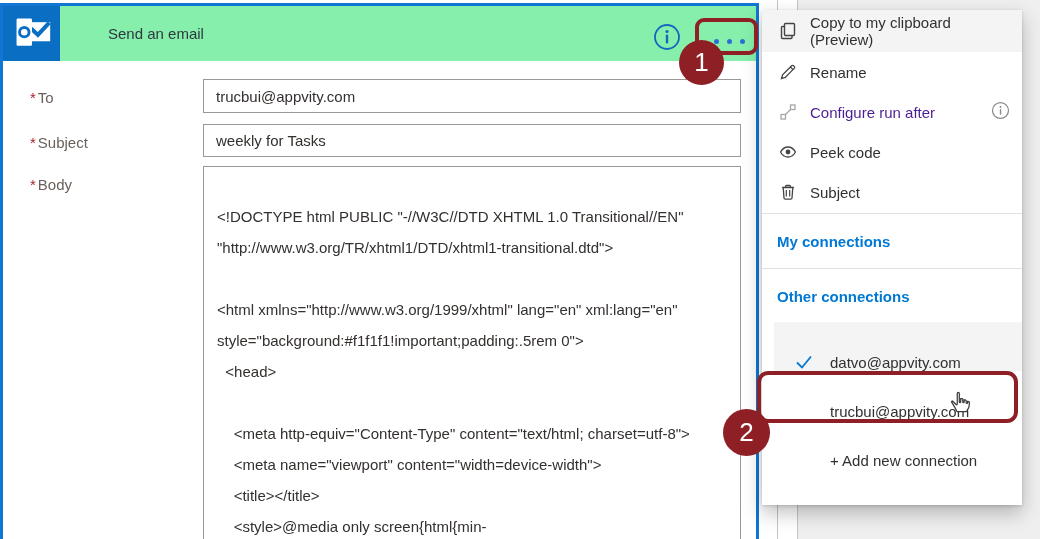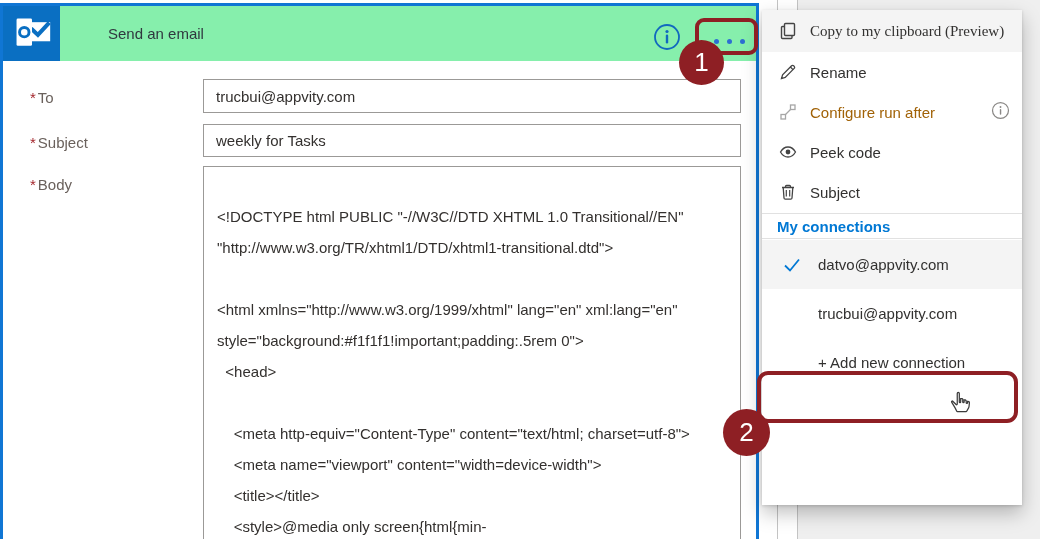--- a/index.html
+++ b/index.html
@@ -30,27 +30,27 @@
              border:1px solid #9b9997;background:#fff;font-family:"Liberation Sans",sans-serif;
              font-size:15px;color:#33302e;padding:0 12px;outline:none;}
   .body-box{position:absolute;left:200px;top:160px;width:538px;height:379px;box-sizing:border-box;
             border:1px solid #9b9997;border-bottom:none;background:#fff;overflow:hidden;cursor:text;}
   .body-text{padding:34px 20px 0 13px;font-size:15px;line-height:31px;color:#33302e;white-space:pre-wrap;}
 
   
   .menu{position:absolute;left:762px;top:10px;width:260px;height:495px;background:#ffffff;
         box-shadow:0 8px 18px rgba(0,0,0,.25),0 1px 3px rgba(0,0,0,.15);font-size:15px;color:#323130;}
   .menu-item{height:40px;display:flex;align-items:center;padding:0 12px 0 16px;cursor:pointer;box-sizing:border-box;}
-  .menu-item.first{height:42px;background:#f4f4f4;font-family:Liberation Serif, serif;}
+  .menu-item.first{height:42px;background:#f4f4f4;}
   .menu-item .mi-icon{width:20px;height:20px;margin-right:12px;display:flex;align-items:center;justify-content:center;flex:0 0 auto;}
-  .menu-item.disabled{color:#a16207;cursor:default;}
+  .menu-item.disabled{color:#4c1d95;cursor:default;}
   .menu-item .spacer{flex:1;}
   .mdivider{height:1px;background:#e1e1e1;margin:1px 0;}
-  .section-label{height:22px;display:flex;align-items:center;padding-left:15px;color:#0078d4;font-weight:bold;cursor:default;}
-  .conn-row{height:49px;display:flex;align-items:center;padding-left:20px;cursor:pointer;box-sizing:border-box;}
+  .section-label{height:52px;display:flex;align-items:center;padding-left:15px;color:#0078d4;font-weight:bold;cursor:default;}
+  .conn-row{height:49px;display:flex;align-items:flex-end;padding-left:20px;cursor:pointer;box-sizing:border-box;margin-left:12px;}
   .conn-row .chk{width:24px;height:18px;margin-right:12px;flex:0 0 auto;}
   .conn-row.selected{background:#f4f4f4;}
   .conn-row.plain{padding-left:56px;}
 
   
   .anno-rect{position:absolute;border:4px solid #8e1f24;border-radius:9px;pointer-events:none;}
   .anno-rect.r1{left:695px;top:18px;width:55px;height:29px;}
   .anno-rect.r2{left:757px;top:371px;width:253px;height:44px;border-radius:11px;}
   .anno-circle{position:absolute;background:#8e1f24;border-radius:50%;color:#fff;
                display:flex;align-items:center;justify-content:center;font-size:26px;pointer-events:none;}
@@ -175,20 +175,21 @@
           <line x1="7.3" y1="7" x2="7.3" y2="13.5" stroke="#444" stroke-width="1.2"></line>
           <line x1="10.7" y1="7" x2="10.7" y2="13.5" stroke="#444" stroke-width="1.2"></line>
         </svg>
     </span>
     <span>Subject</span>
   </div>
 
   <div class="mdivider"></div>
   <div class="section-label">My connections</div>
   <div class="mdivider"></div>
+  <div class="section-label">Other connections</div>
 
   <div class="conn-row selected">
     <span class="chk">
       <svg width="20" height="18" viewBox="0 0 20 18">
           <polyline points="3,9.5 8,14.5 17,3.5" fill="none" stroke="#0078d4" stroke-width="1.8"></polyline>
         </svg>
     </span>
     <span>datvo@appvity.com</span>
   </div>
 

